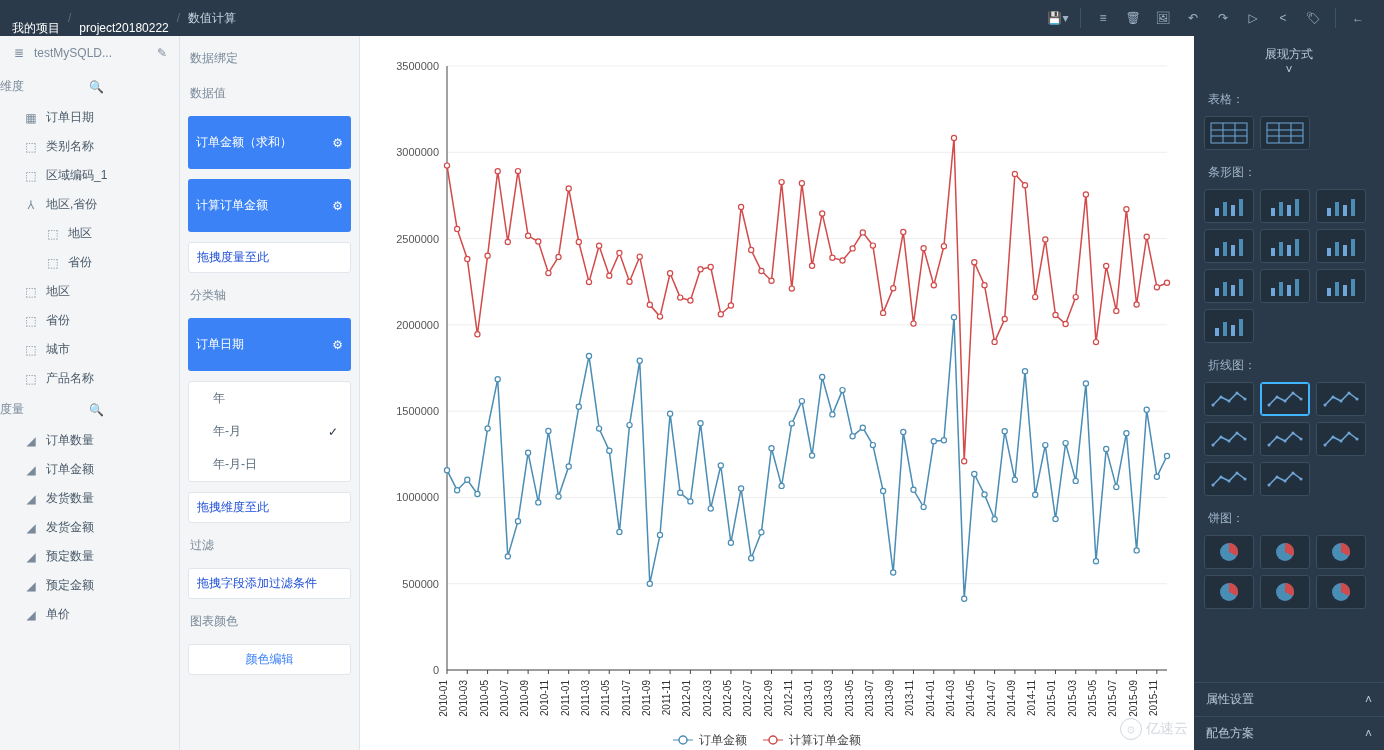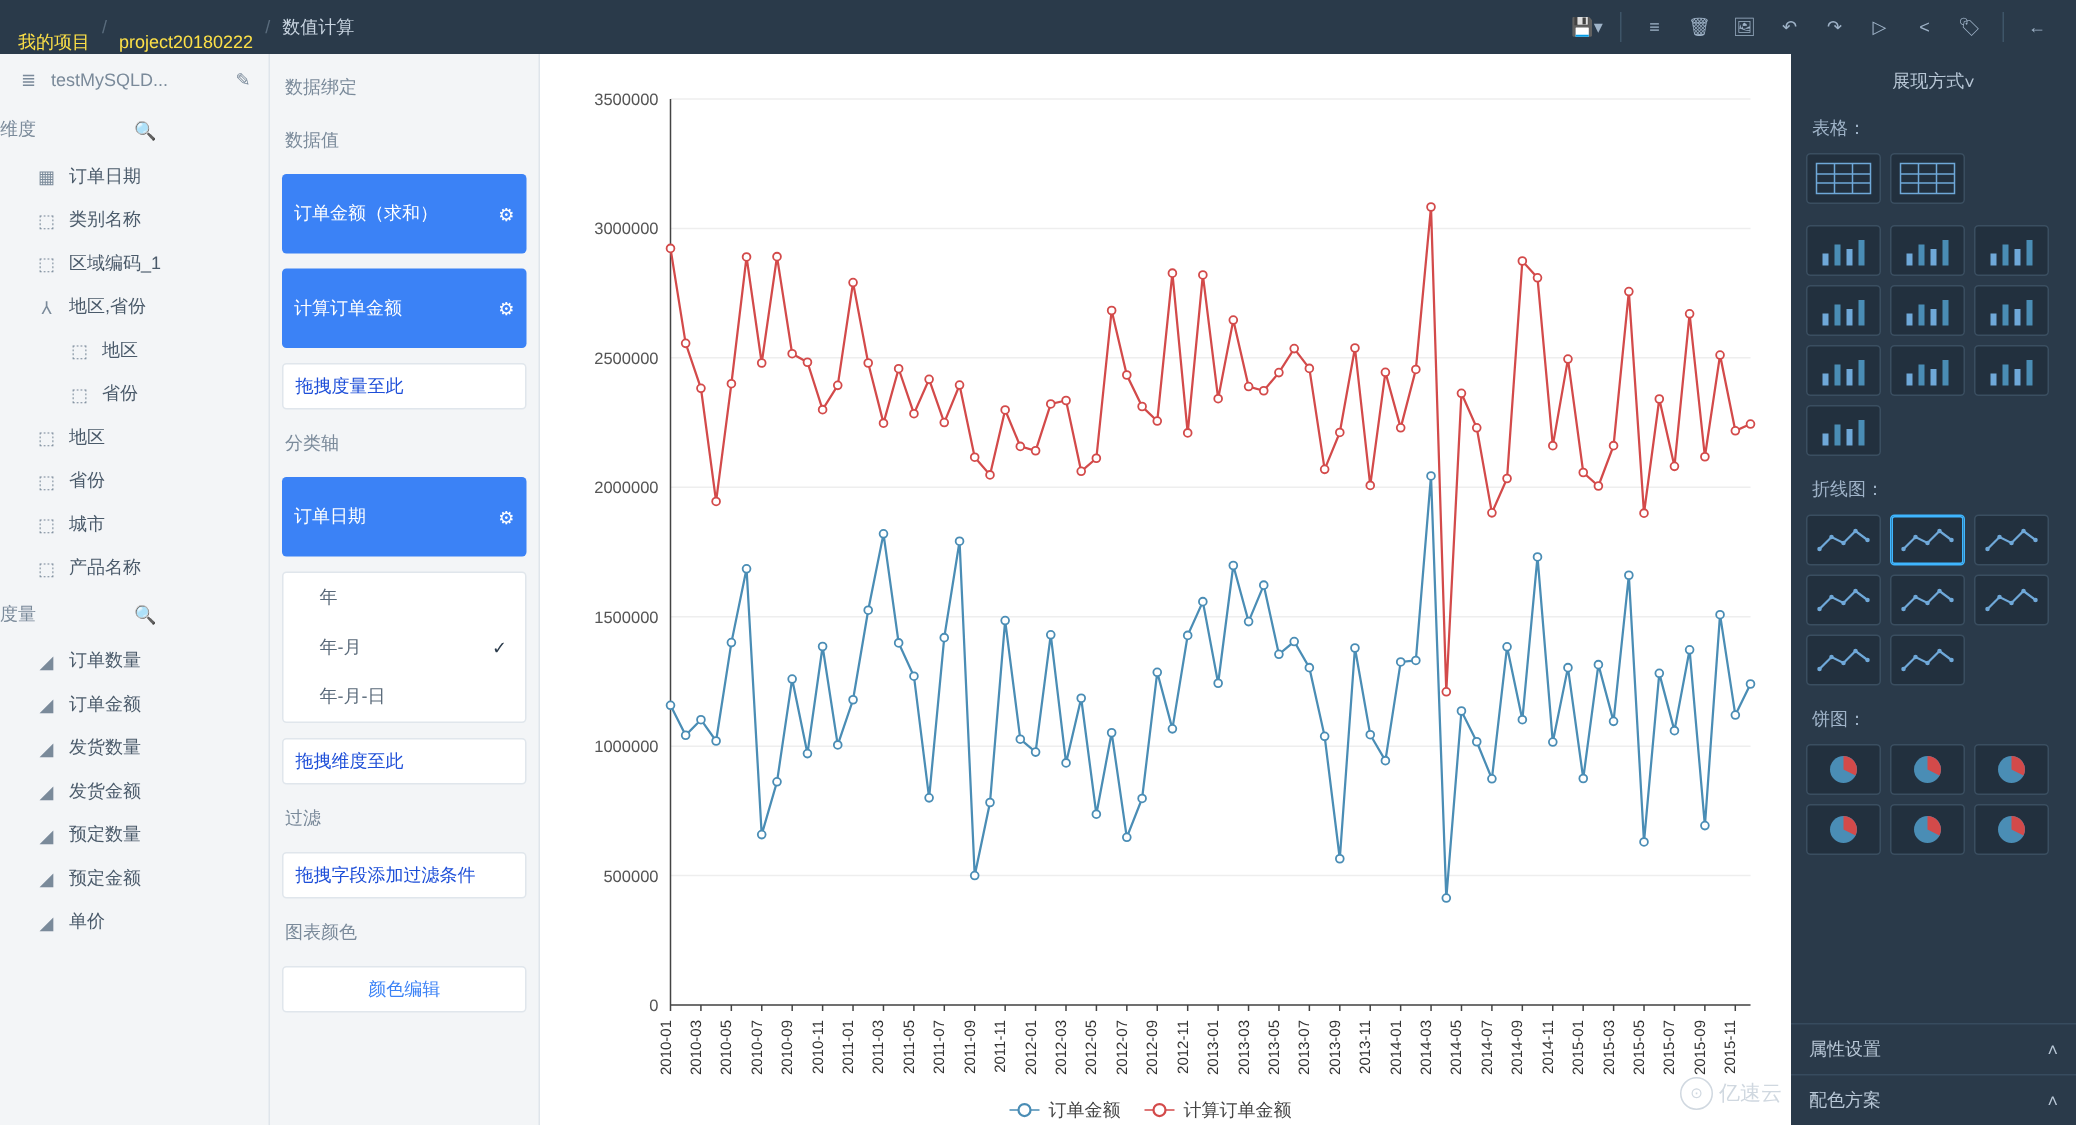--- a/index.html
+++ b/index.html
@@ -1,21 +1,21 @@
 <!DOCTYPE html>
 <html><head>
 <meta charset="utf-8">
 <style>
 * { box-sizing: border-box; margin: 0; padding: 0; }
 body { font-family: "Microsoft YaHei", Arial, sans-serif; font-size: 12px; background: #fff; width: 1384px; height: 750px; overflow: hidden; }
 
 .topbar { height: 36px; background: #2a3a4a; color: #ccd4dc; display: flex; align-items: center; padding: 0 12px; justify-content: space-between; }
 .breadcrumbs { display: flex; align-items: center; gap: 8px; color: #9fb3c8; }
 .breadcrumbs span.sep { color: #5a6c7d; }
-.breadcrumbs a { color: #fde047; text-decoration: none; cursor: pointer; margin-top: 20px; }
+.breadcrumbs a { color: #ffffff; text-decoration: none; cursor: pointer; margin-top: 20px; }
 .breadcrumbs .current { color: #c8d4e0; }
 .top-actions { display: flex; align-items: center; gap: 2px; }
 .top-actions .icon-btn { width: 28px; height: 28px; display: flex; align-items: center; justify-content: center; cursor: pointer; color: #9fb3c8; }
 .top-actions .divider { width: 1px; height: 20px; background: #3e5568; margin: 0 6px; }
 
 .main-row { display: flex; height: calc(100% - 36px); }
 
 .left-sidebar { width: 180px; background: #f3f5f7; border-right: 1px solid #dfe5eb; display: flex; flex-direction: column; }
 .ls-header { display: flex; align-items: center; padding: 10px 12px; gap: 8px; color: #7a8a9a; }
 .ls-header .db-name { flex: 1; white-space: nowrap; overflow: hidden; text-overflow: ellipsis; }
@@ -44,21 +44,21 @@
 .tick-label { font-size: 11px; fill: #555; }
 .tick-label-x { font-size: 10px; fill: #333; }
 .series-blue { stroke: #4a8db5; stroke-width: 1.5; fill: none; }
 .series-red { stroke: #d34a4a; stroke-width: 1.5; fill: none; }
 .point-blue { stroke: #4a8db5; stroke-width: 1.2; fill: #fff; }
 .point-red { stroke: #d34a4a; stroke-width: 1.2; fill: #fff; }
 .legend-text { font-size: 12px; fill: #444; }
 .legend-circle { stroke-width: 1.5; fill: #fff; }
 
 .right-sidebar { width: 190px; background: #2a3a4a; color: #b8c7d6; display: flex; flex-direction: column; }
-.rs-section-header { padding: 10px 12px; display: flex; justify-content: center; align-items: center; cursor: pointer; }
+.rs-section-header { padding: 10px 12px; display: flex; justify-content: flex-start; align-items: center; cursor: pointer; flex-direction: column; }
 .rs-sub-label { padding: 4px 14px; font-size: 12px; color: #9fb3c8; }
 .rs-thumbs { display: flex; flex-wrap: wrap; gap: 6px; padding: 4px 10px 10px 10px; }
 .rs-thumb { width: 50px; height: 34px; background: #22303e; border: 1px solid #3a4e60; border-radius: 3px; cursor: pointer; display: flex; align-items: center; justify-content: center; }
 .rs-thumb.active { border-color: #3fb6ff; box-shadow: 0 0 0 1px #3fb6ff inset; }
 .rs-footer { margin-top: auto; }
 .rs-collapse { border-top: 1px solid #374b5e; padding: 8px 12px; display: flex; justify-content: space-between; align-items: center; cursor: pointer; }
 .watermark { position: absolute; bottom: 10px; right: 196px; color: #d0d8e0; font-size: 14px; display: flex; align-items: center; gap: 4px; pointer-events: none; }
 .watermark .wlogo { width: 22px; height: 22px; border: 1px solid #d0d8e0; border-radius: 50%; display: flex; align-items: center; justify-content: center; font-size: 10px; }
 </style>
 </head>
@@ -483,20 +483,21 @@
           <div class="rs-thumb">
             <svg width="40" height="24">
               <rect x="2" y="2" width="36" height="20" fill="none" stroke="#6fa8d8"></rect>
               <line x1="2" y1="9" x2="38" y2="9" stroke="#6fa8d8"></line>
               <line x1="2" y1="15" x2="38" y2="15" stroke="#6fa8d8"></line>
               <line x1="14" y1="2" x2="14" y2="22" stroke="#6fa8d8"></line>
               <line x1="26" y1="2" x2="26" y2="22" stroke="#6fa8d8"></line>
             </svg>
           </div>
         </div>
+        <div class="rs-sub-label">条形图：</div>
         <div class="rs-thumbs">
           <div class="rs-thumb">
             <svg width="40" height="24">
               <rect x="6" y="14" width="4" height="8" fill="#6fa8d8"></rect>
               <rect x="14" y="8" width="4" height="14" fill="#4a8db5"></rect>
               <rect x="22" y="11" width="4" height="11" fill="#6fa8d8"></rect>
               <rect x="30" y="5" width="4" height="17" fill="#4a8db5"></rect>
             </svg>
           </div>
           <div class="rs-thumb">

